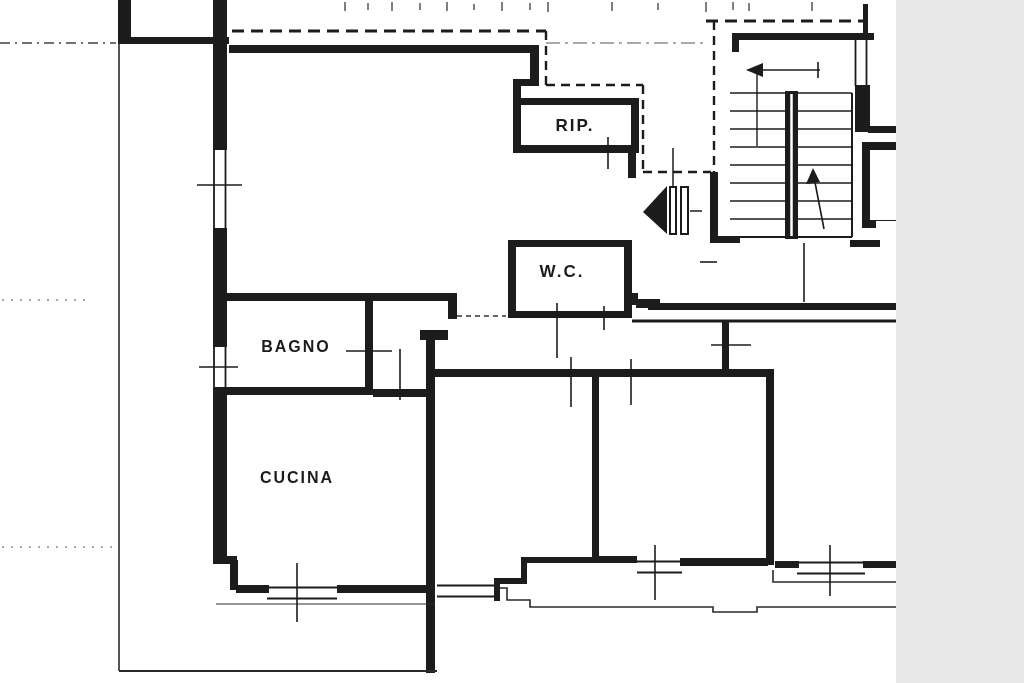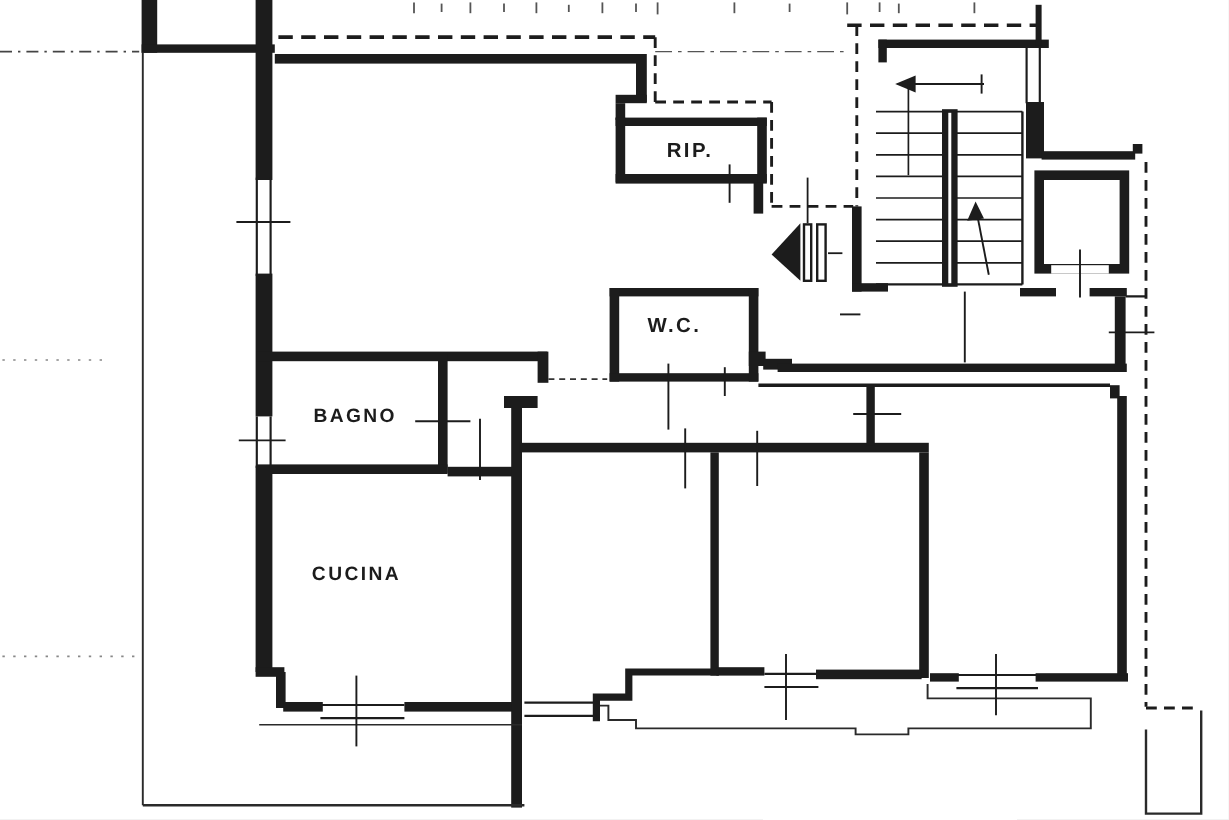--- a/index.html
+++ b/index.html
@@ -1,18 +1,18 @@
 <!DOCTYPE html>
 <html><head>
 <meta charset="utf-8">
 <style>
   html,body{margin:0;padding:0;background:#e8e8e8;}
   .page{
     position:relative;
-    width:1024px;height:683px;
+    width:896px;height:683px;
     background:#ffffff;
     overflow:hidden;
     font-family:"Liberation Sans", sans-serif;
     text-decoration:underline;
   }
   svg{position:absolute;left:0;top:0;}
   .room-label{
     font-family:"Liberation Sans", sans-serif;
     font-weight:bold;
     fill:#1c1c1c;

